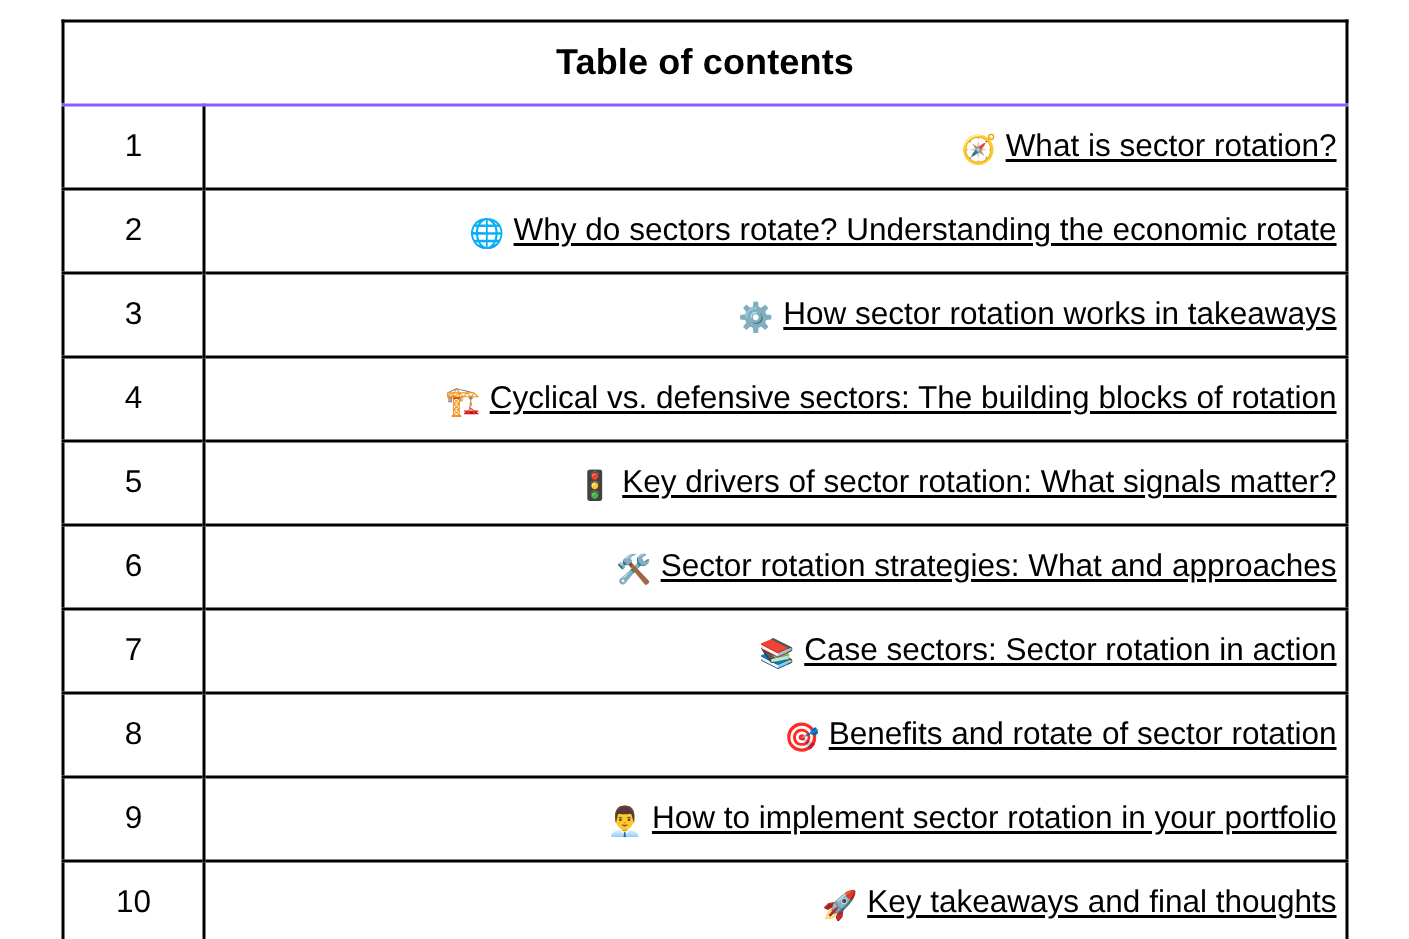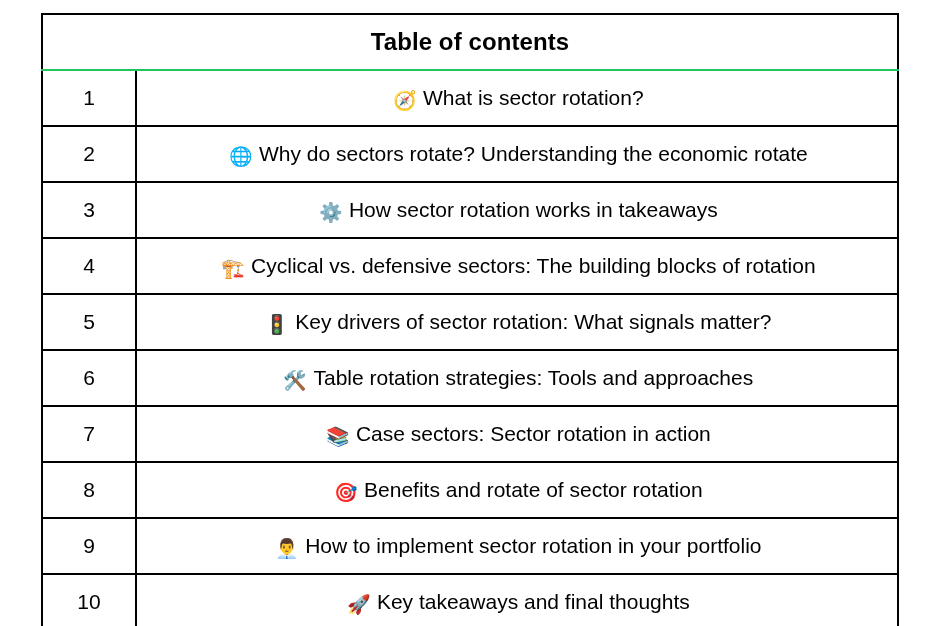--- a/index.html
+++ b/index.html
@@ -32,21 +32,21 @@
     table-layout: fixed;
     background: #ffffff;
     border: 2px solid #000000;
   }
 
   .toc-table col.col-num { width: 94px; }
   .toc-table col.col-title { width: 762px; }
 
   .toc-title-cell {
     height: 54px;
-    border-bottom: 2px solid #22c55e;
+    border-bottom: 2px solid #8b5cf6;
     text-align: center;
     vertical-align: middle;
     font-size: 24px;
     font-weight: bold;
     letter-spacing: 0.1px;
     color: #000000;
     padding: 0 8px;
   }
 
   .toc-row > td {
@@ -61,25 +61,26 @@
   }
 
   .cell-num {
     text-align: center;
     font-size: 21px;
     border-right: 2px solid #000000;
     padding: 0 4px;
   }
 
   .cell-title {
-    text-align: center;
+    text-align: right;
     font-size: 21px;
     padding: 0 6px 0 9px;
     white-space: nowrap;
     overflow: hidden;
+    text-decoration: underline;
   }
 
   .row-emoji {
     display: inline-block;
     font-family: "DejaVu Sans", sans-serif;
     font-size: 19px;
     line-height: 1;
     vertical-align: -2px;
     margin-right: 6px;
   }
@@ -121,21 +122,21 @@
         <tr class="toc-row">
           <td class="cell-num">4</td>
           <td class="cell-title"><span class="row-emoji">🏗️</span><span class="row-label">Cyclical vs. defensive sectors: The building blocks of rotation</span></td>
         </tr>
         <tr class="toc-row">
           <td class="cell-num">5</td>
           <td class="cell-title"><span class="row-emoji">🚦</span><span class="row-label">Key drivers of sector rotation: What signals matter?</span></td>
         </tr>
         <tr class="toc-row">
           <td class="cell-num">6</td>
-          <td class="cell-title"><span class="row-emoji">🛠️</span><span class="row-label">Table rotation strategies: Tools and approaches</span></td>
+          <td class="cell-title"><span class="row-emoji">🛠️</span><span class="row-label">Sector rotation strategies: What and approaches</span></td>
         </tr>
         <tr class="toc-row">
           <td class="cell-num">7</td>
           <td class="cell-title"><span class="row-emoji">📚</span><span class="row-label">Case sectors: Sector rotation in action</span></td>
         </tr>
         <tr class="toc-row">
           <td class="cell-num">8</td>
           <td class="cell-title"><span class="row-emoji">🎯</span><span class="row-label">Benefits and rotate of sector rotation</span></td>
         </tr>
         <tr class="toc-row">

